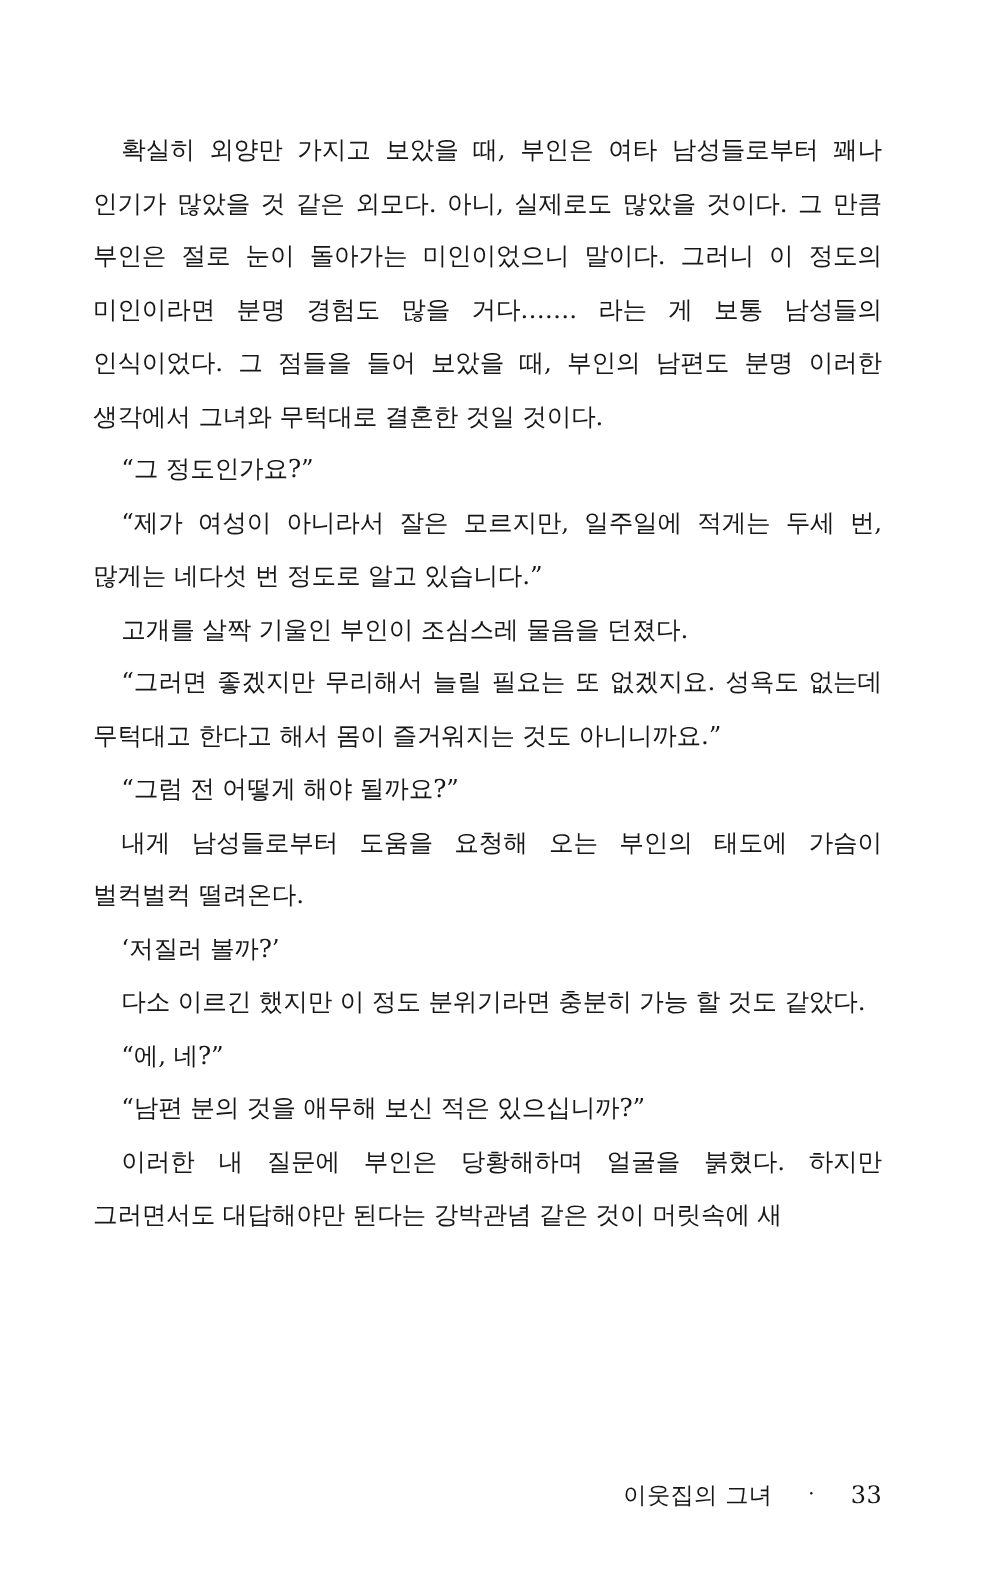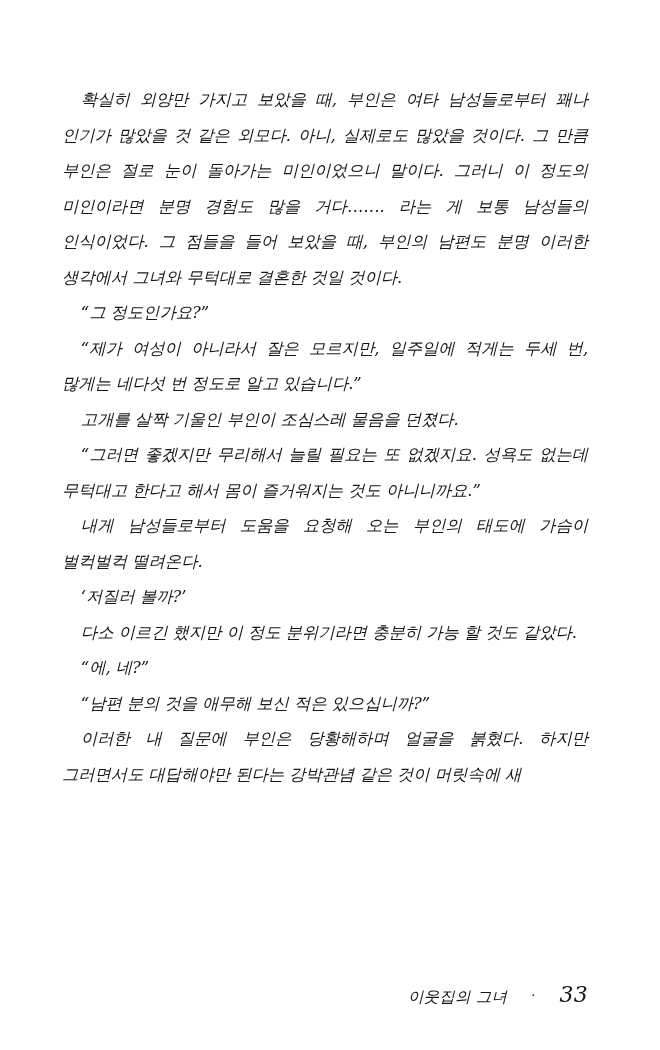--- a/index.html
+++ b/index.html
@@ -13,21 +13,20 @@
     font-family: "DejaVu Serif", "Liberation Serif", serif;
     color: #1a1a1a;
     overflow: hidden;
   }
   .page {
     position: relative;
     width: 660px;
     height: 1050px;
     box-sizing: border-box;
     padding: 82px 72px 0 62px;
-    font-style: italic;
   }
   .body-text {
     font-size: 16.4px;
     line-height: 35.5px;
     text-align: justify;
     text-justify: inter-word;
     letter-spacing: -0.1px;
     word-break: keep-all;
     color: #17171a;
   }
@@ -48,33 +47,34 @@
     font-size: 15.5px;
     color: #17171a;
     letter-spacing: 0.2px;
   }
   .footer .sep {
     font-size: 13px;
     position: relative;
     top: -2px;
   }
   .footer .page-num {
-    font-size: 22px;
+    font-size: 16px;
   }
 </style>
 </head>
 <body>
 
 <div class="page">
   <div class="body-text">
     <p>확실히 외양만 가지고 보았을 때, 부인은 여타 남성들로부터 꽤나 인기가 많았을 것 같은 외모다. 아니, 실제로도 많았을 것이다. 그 만큼 부인은 절로 눈이 돌아가는 미인이었으니 말이다. 그러니 이 정도의 미인이라면 분명 경험도 많을 거다……. 라는 게 보통 남성들의 인식이었다. 그 점들을 들어 보았을 때, 부인의 남편도 분명 이러한 생각에서 그녀와 무턱대로 결혼한 것일 것이다.</p>
     <p class="dialogue">“그 정도인가요?”</p>
     <p class="dialogue">“제가 여성이 아니라서 잘은 모르지만, 일주일에 적게는 두세 번, 많게는 네다섯 번 정도로 알고 있습니다.”</p>
     <p>고개를 살짝 기울인 부인이 조심스레 물음을 던졌다.</p>
     <p class="dialogue">“그러면 좋겠지만 무리해서 늘릴 필요는 또 없겠지요. 성욕도 없는데 무턱대고 한다고 해서 몸이 즐거워지는 것도 아니니까요.”</p>
+    <p class="dialogue">“그럼 전 어떻게 해야 될까요?”</p>
     <p>내게 남성들로부터 도움을 요청해 오는 부인의 태도에 가슴이 벌컥벌컥 떨려온다.</p>
     <p class="dialogue">‘저질러 볼까?’</p>
     <p>다소 이르긴 했지만 이 정도 분위기라면 충분히 가능 할 것도 같았다.</p>
     <p class="dialogue">“에, 네?”</p>
     <p class="dialogue">“남편 분의 것을 애무해 보신 적은 있으십니까?”</p>
     <p>이러한 내 질문에 부인은 당황해하며 얼굴을 붉혔다. 하지만 그러면서도 대답해야만 된다는 강박관념 같은 것이 머릿속에 새</p>
   </div>
 
   <div class="footer">
     <span>이웃집의 그녀</span>

